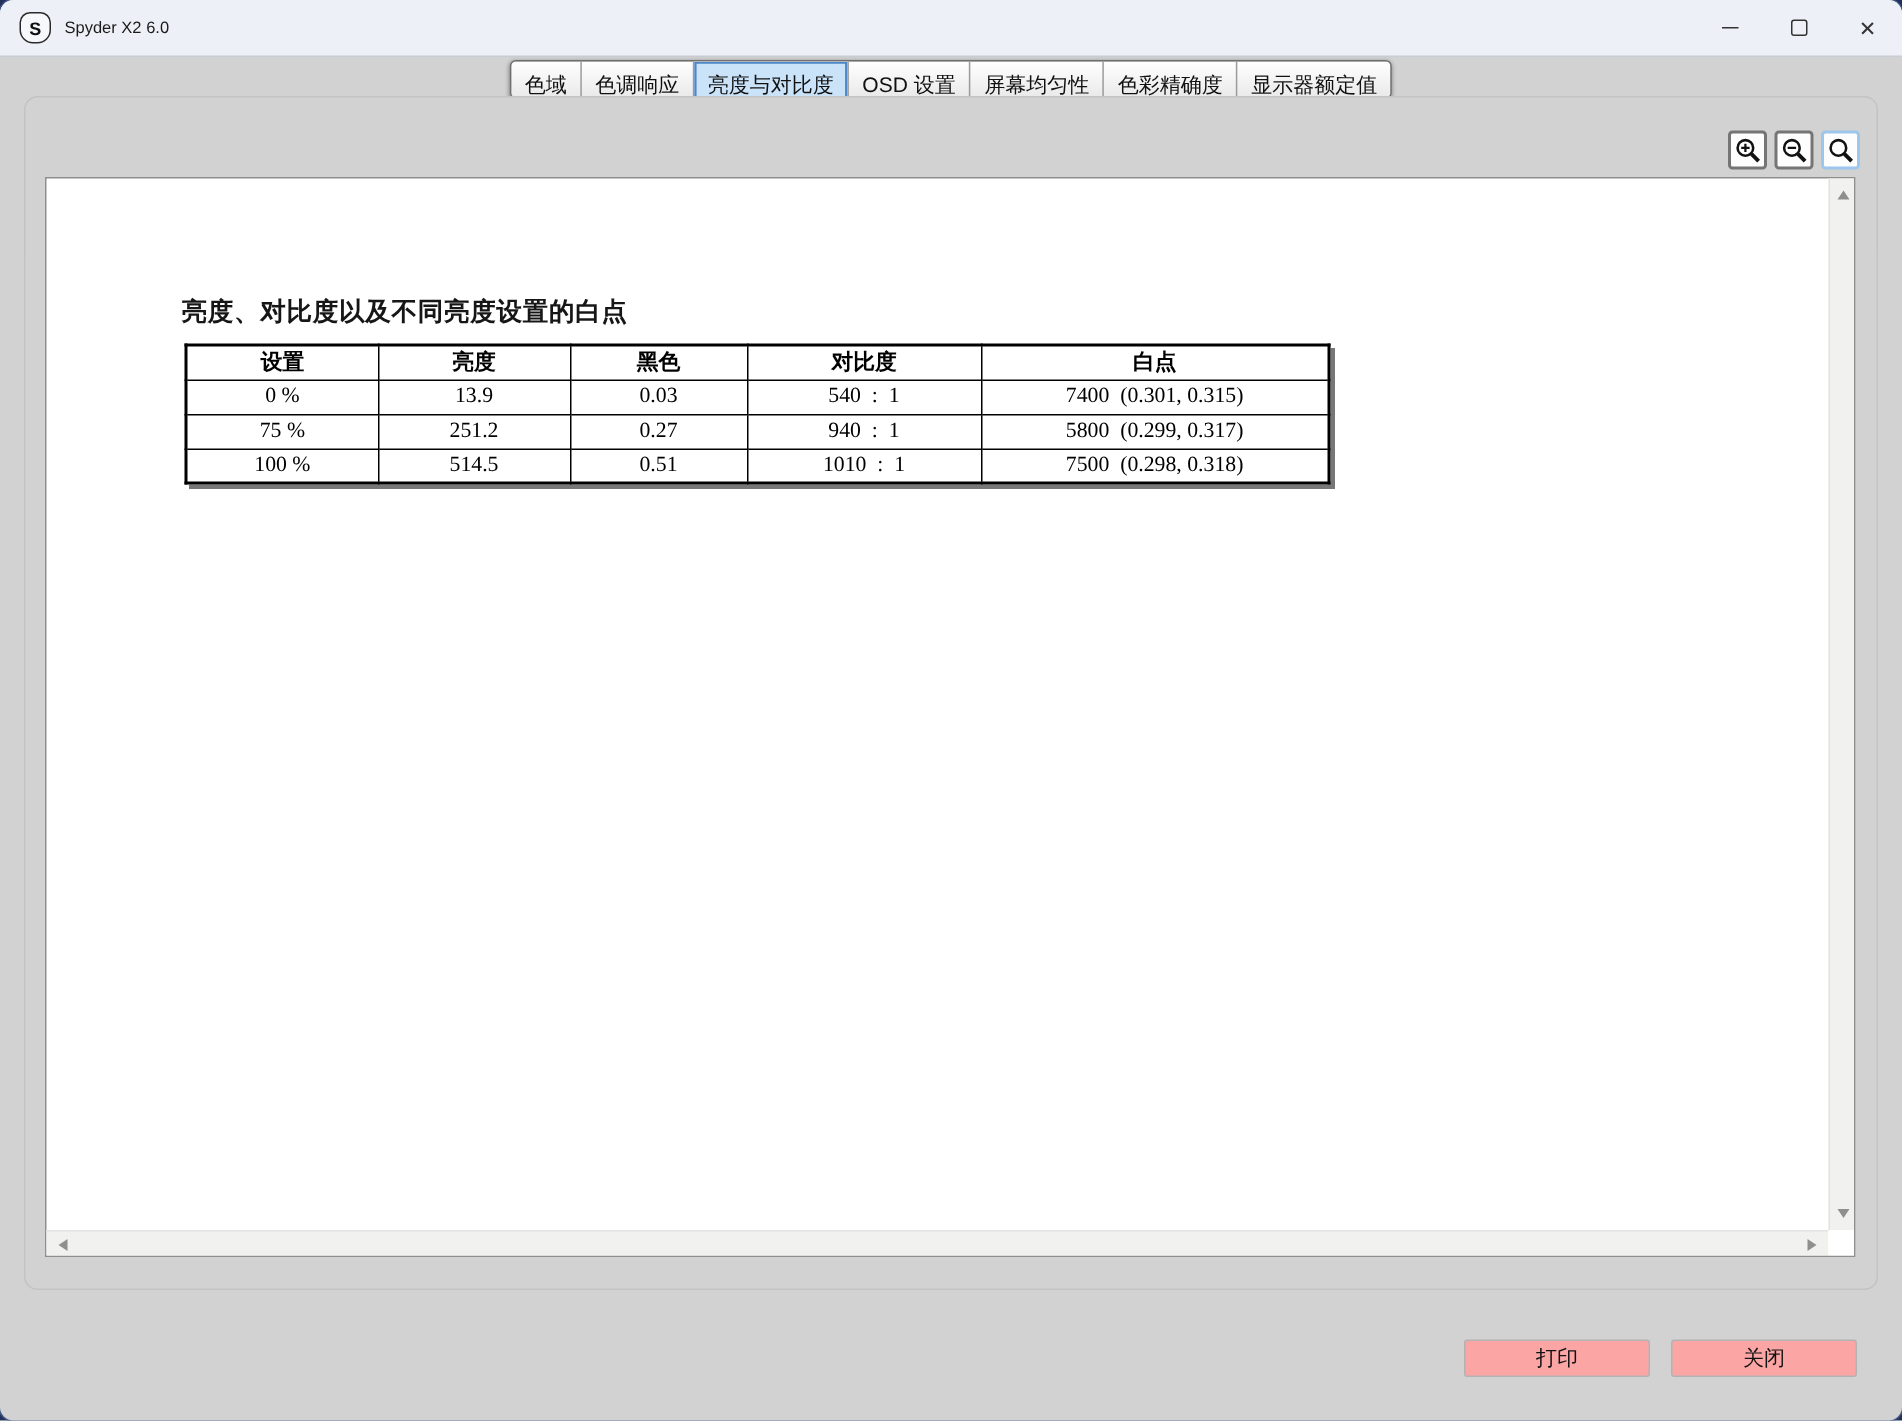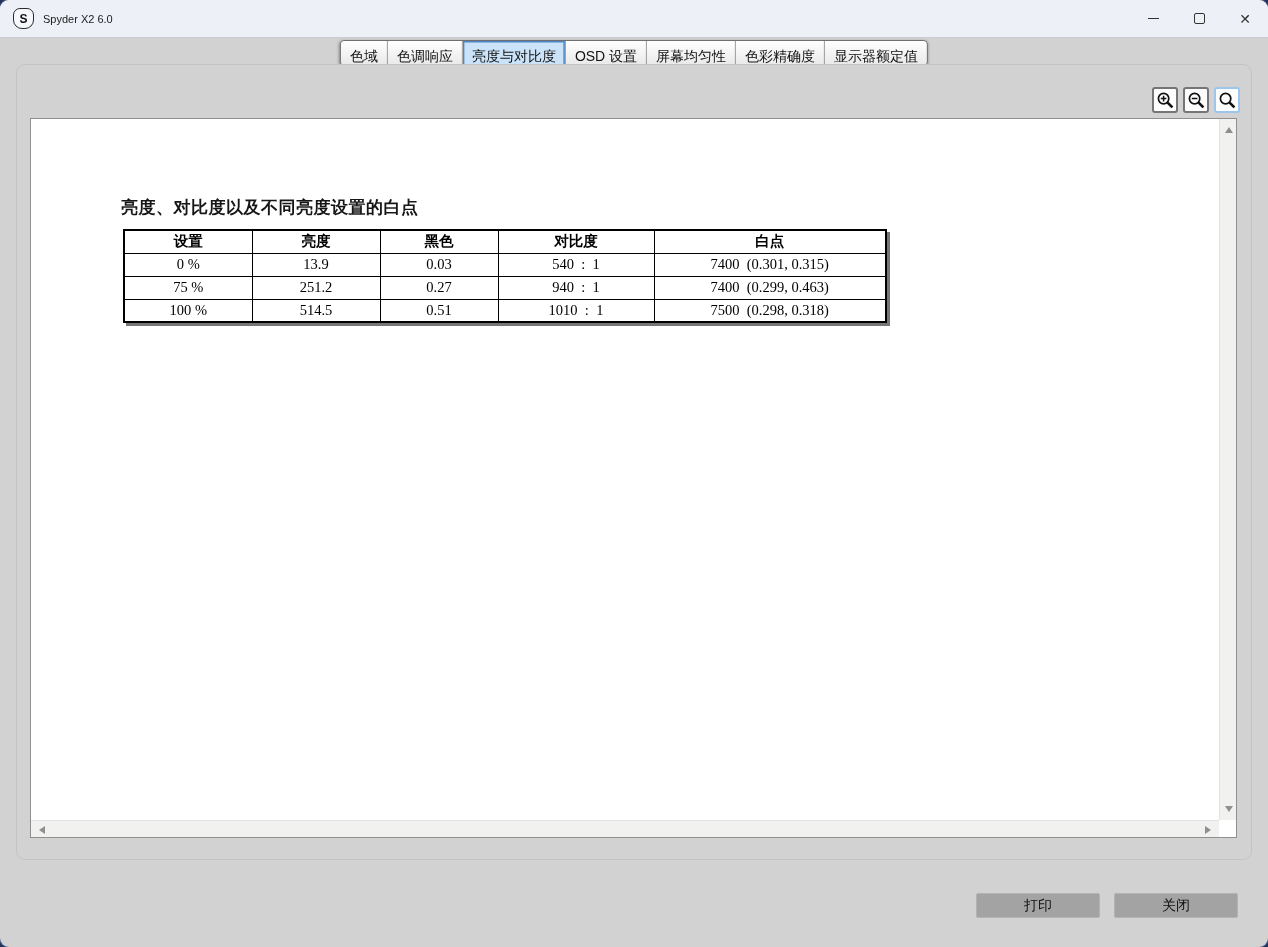--- a/index.html
+++ b/index.html
@@ -131,21 +131,21 @@
     font-family: "Liberation Sans", "DejaVu Sans", sans-serif;
     font-weight: 600; font-size: 14.5px; color: #000;
   }
   .report-table td {
     font-family: "Liberation Serif", "DejaVu Serif", serif;
     font-size: 14.5px; color: #000;
   }
   
   .footer-btn {
     position: absolute; top: 893px; width: 124px; height: 25px;
-    background: #a3a3a3;
+    background: #fca5a5;
     border: 1px solid #b3b3b3;
     border-radius: 2px;
     font-size: 14px; color: #111;
     display: flex; align-items: center; justify-content: center;
     cursor: default;
   }
   .btn-print { left: 976px; }
   .btn-close { left: 1114px; }
 </style>
 </head>
@@ -232,21 +232,21 @@
             <td>13.9</td>
             <td>0.03</td>
             <td>540  :  1</td>
             <td>7400  (0.301, 0.315)</td>
           </tr>
           <tr>
             <td>75 %</td>
             <td>251.2</td>
             <td>0.27</td>
             <td>940  :  1</td>
-            <td>7400  (0.299, 0.463)</td>
+            <td>5800  (0.299, 0.317)</td>
           </tr>
           <tr>
             <td>100 %</td>
             <td>514.5</td>
             <td>0.51</td>
             <td>1010  :  1</td>
             <td>7500  (0.298, 0.318)</td>
           </tr>
         </tbody>
     </table>

